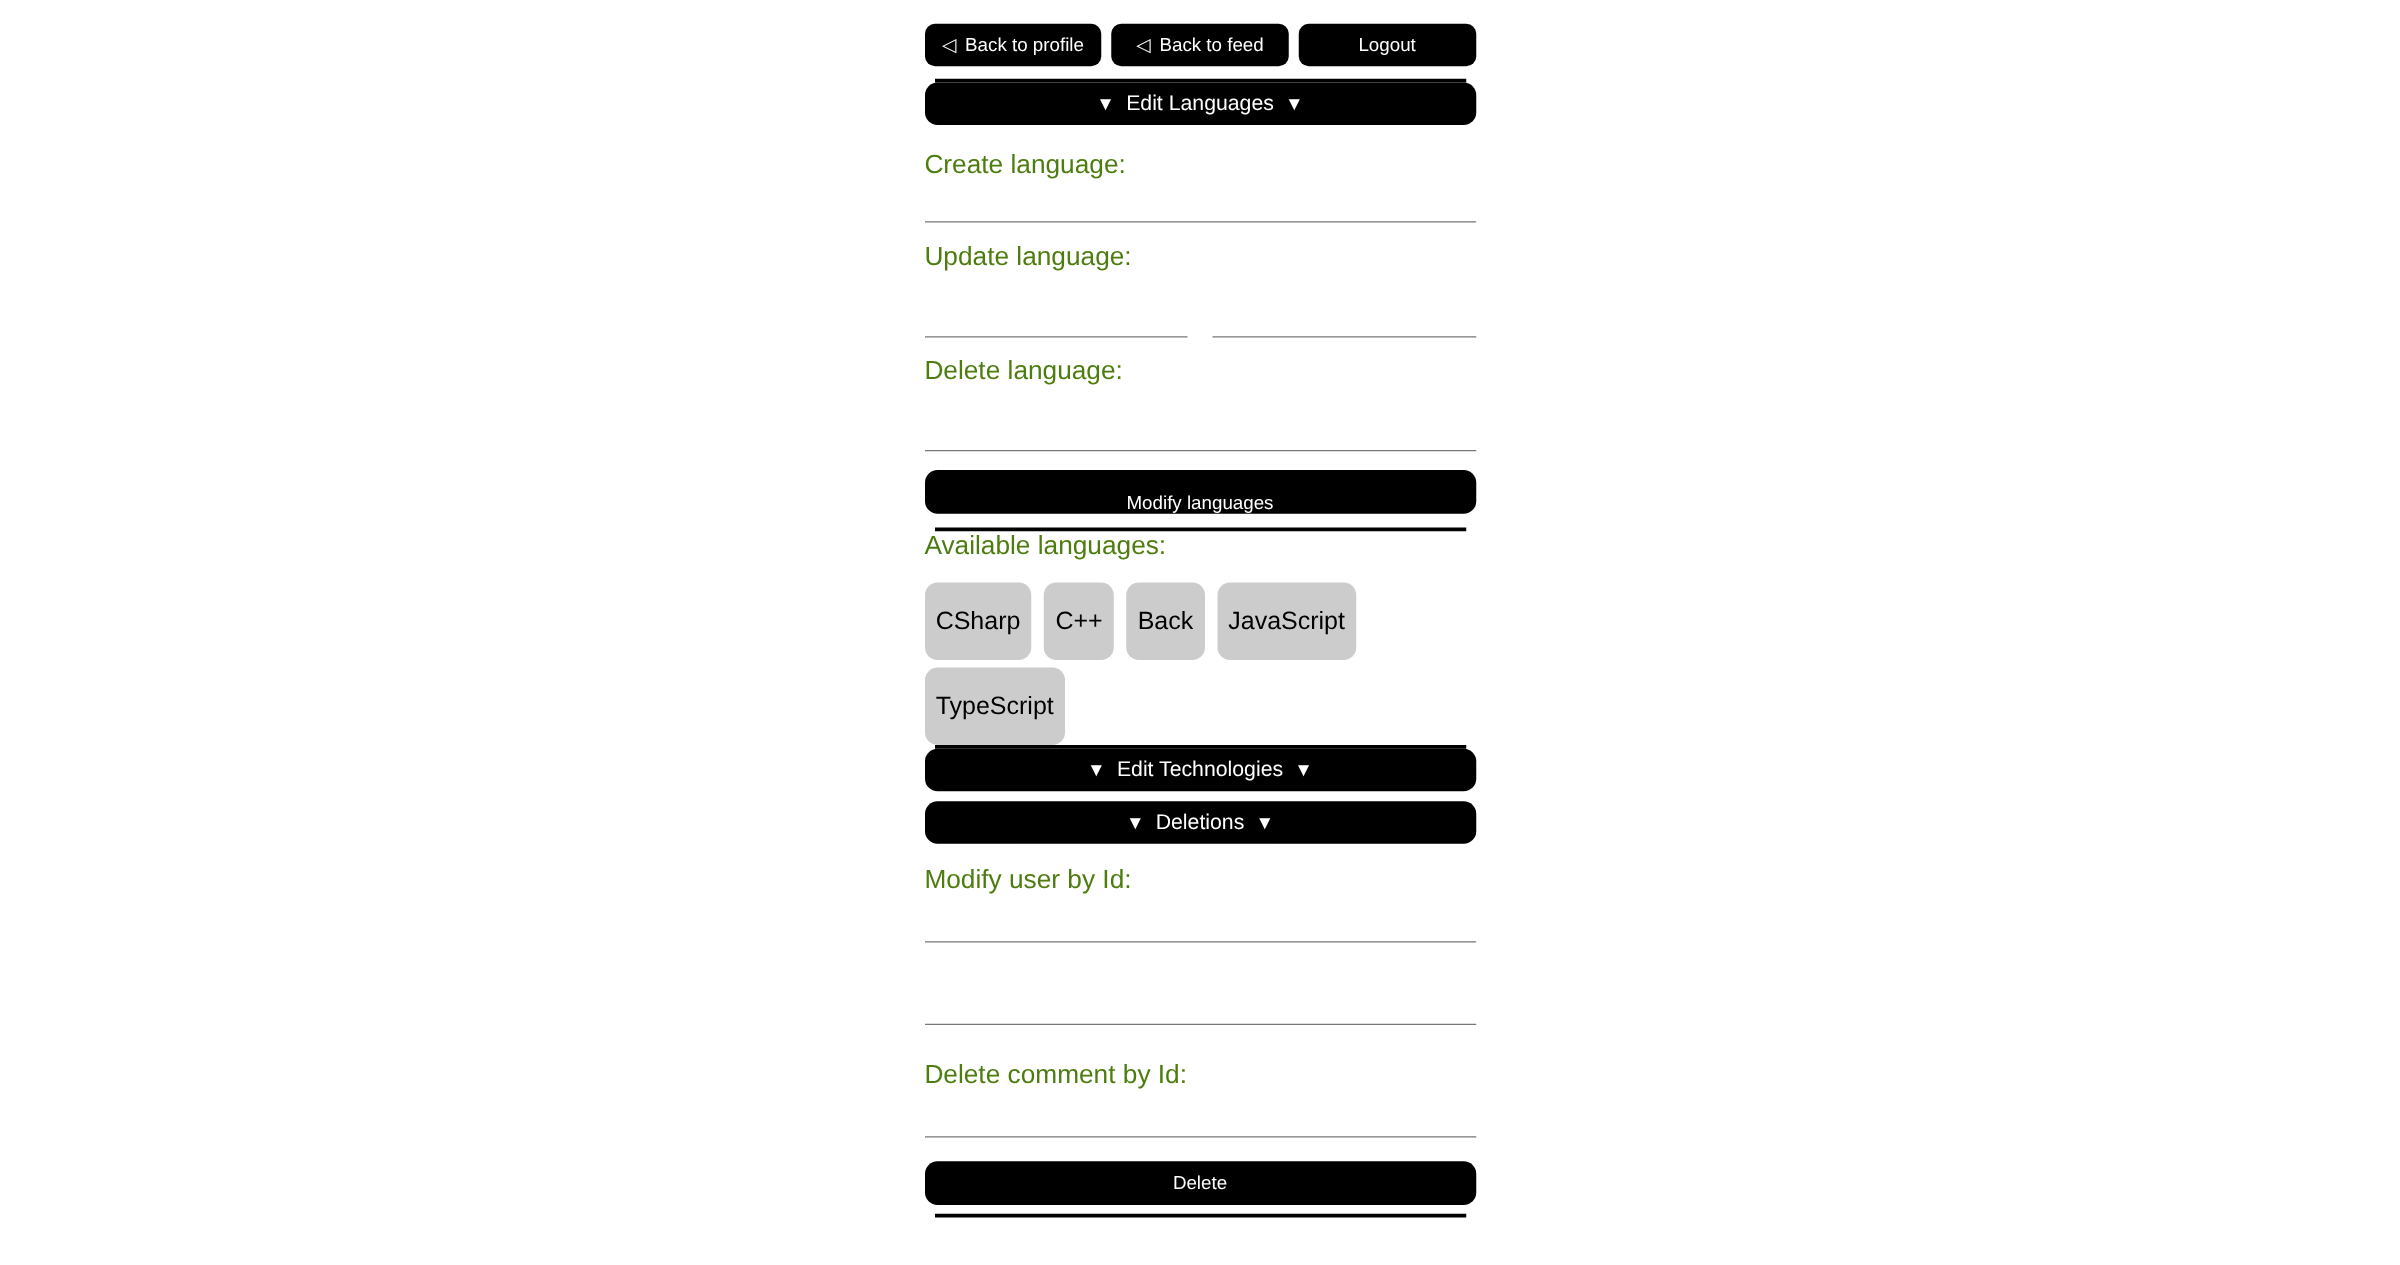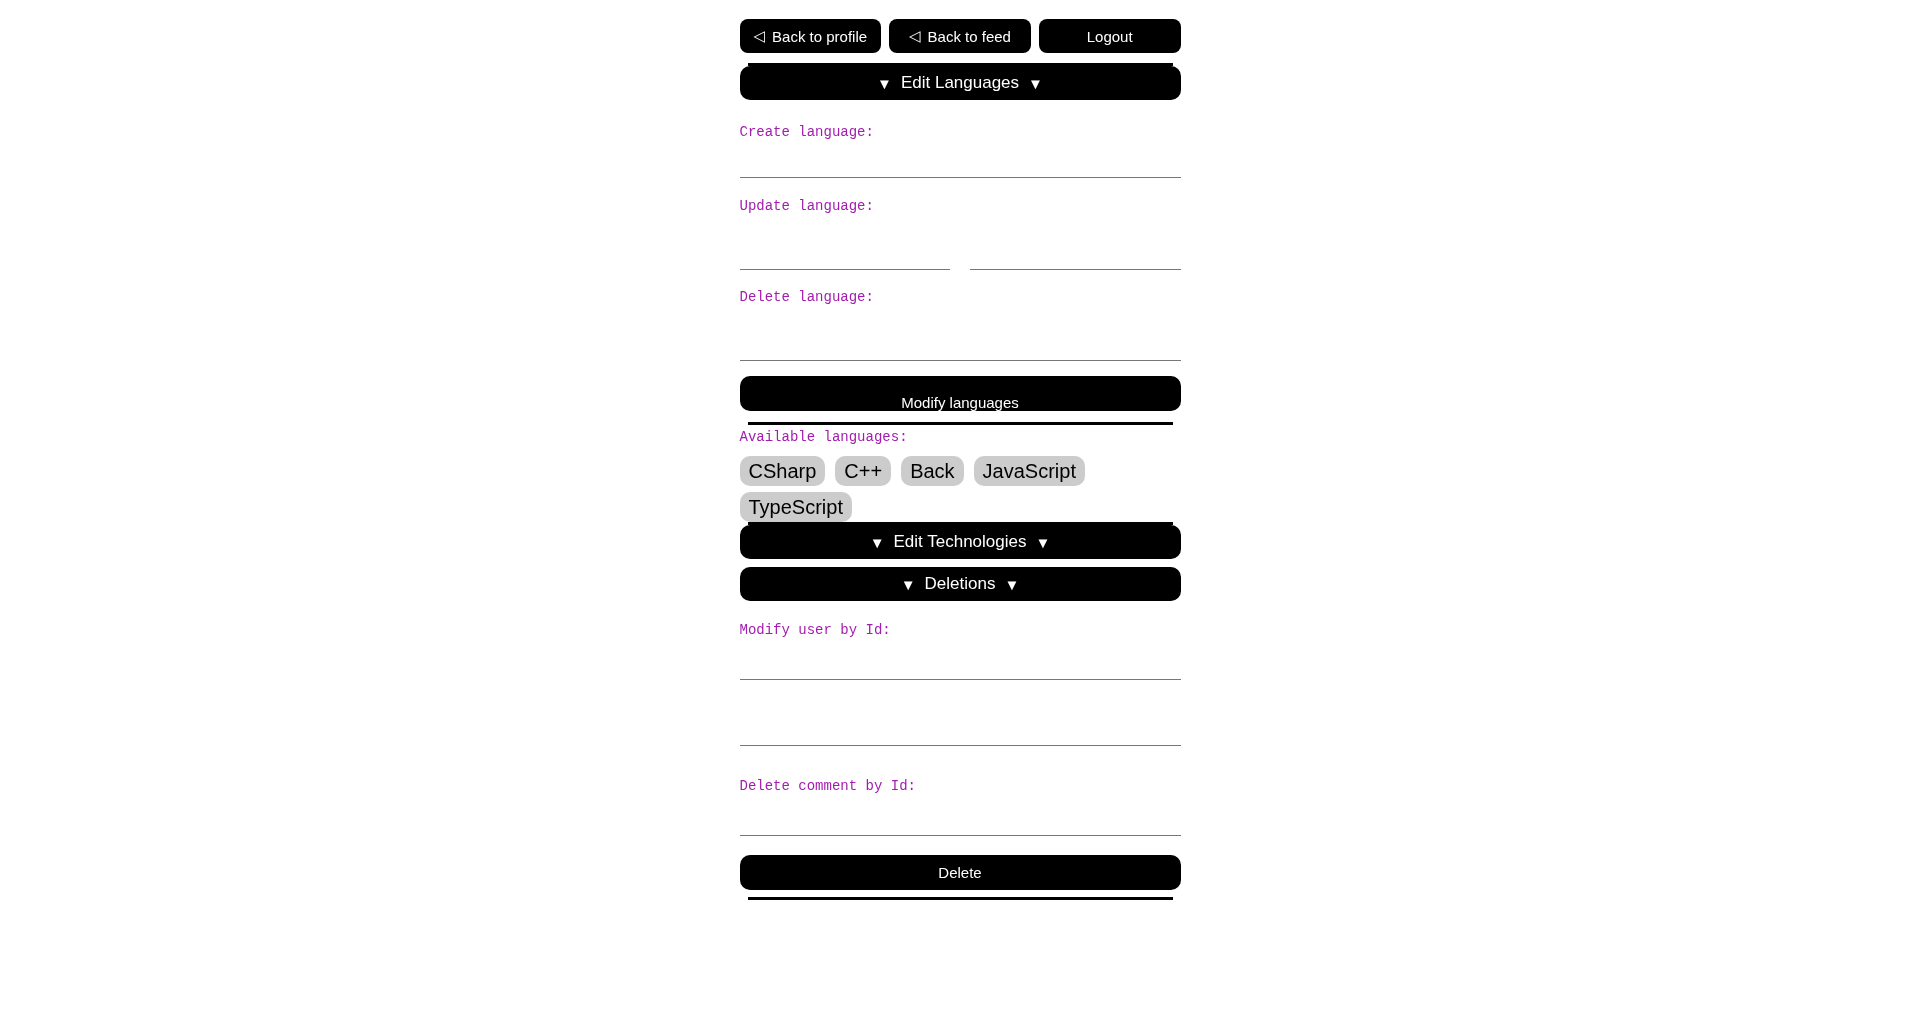--- a/index.html
+++ b/index.html
@@ -67,24 +67,23 @@
   hr.rule {
     border: 0;
     border-top: 3px solid #000000;
     margin: 0 8px;
   }
   .rule-top    { margin-bottom: 17px; }
   .rule-mid    { margin-bottom: 12px; }
   .rule-chips  { margin-top: 14px; margin-bottom: 21px; }
   
   .field-label {
-    font-size: 14px;
+    font-size: 21px;
     line-height: 24px;
-    color: #a21caf;
-    font-family: Liberation Mono, monospace;
+    color: #4d7c0f;
   }
   .underline-input {
     display: block;
     width: 100%;
     height: 34px;
     border: none;
     border-bottom: 1px solid #777777;
     background: transparent;
     font-family: "Liberation Sans", sans-serif;
     font-size: 20px;
@@ -96,32 +95,32 @@
   .input-pair {
     display: flex;
     gap: 20px;
     margin-top: 14px;
     margin-bottom: 15px;
   }
   .input-pair .underline-input { height: 38px; flex: 1 1 0; }
   .input-delete-lang { margin-top: 14px; height: 38px; margin-bottom: 15px; }
   .bar-languages    { margin-bottom: 20px; }
   .btn-modify       { margin-bottom: 11px; align-items: flex-end; }
-  .available-label  { margin-bottom: 7px; }
+  .available-label  { margin-bottom: 17px; }
   
   .chip-row {
     display: flex;
     gap: 10px;
   }
   .chip-row + .chip-row { margin-top: 6px; }
   .chip {
     display: inline-flex;
     align-items: center;
     height: 30px;
-    padding: 0 9px;
+    padding: 16px 9px;
     background: #cccccc;
     border: none;
     border-radius: 10px;
     font-family: "Liberation Sans", sans-serif;
     font-size: 20px;
     color: #000000;
     cursor: pointer;
   }
   
   .bar-technologies { margin-bottom: 8px; }

